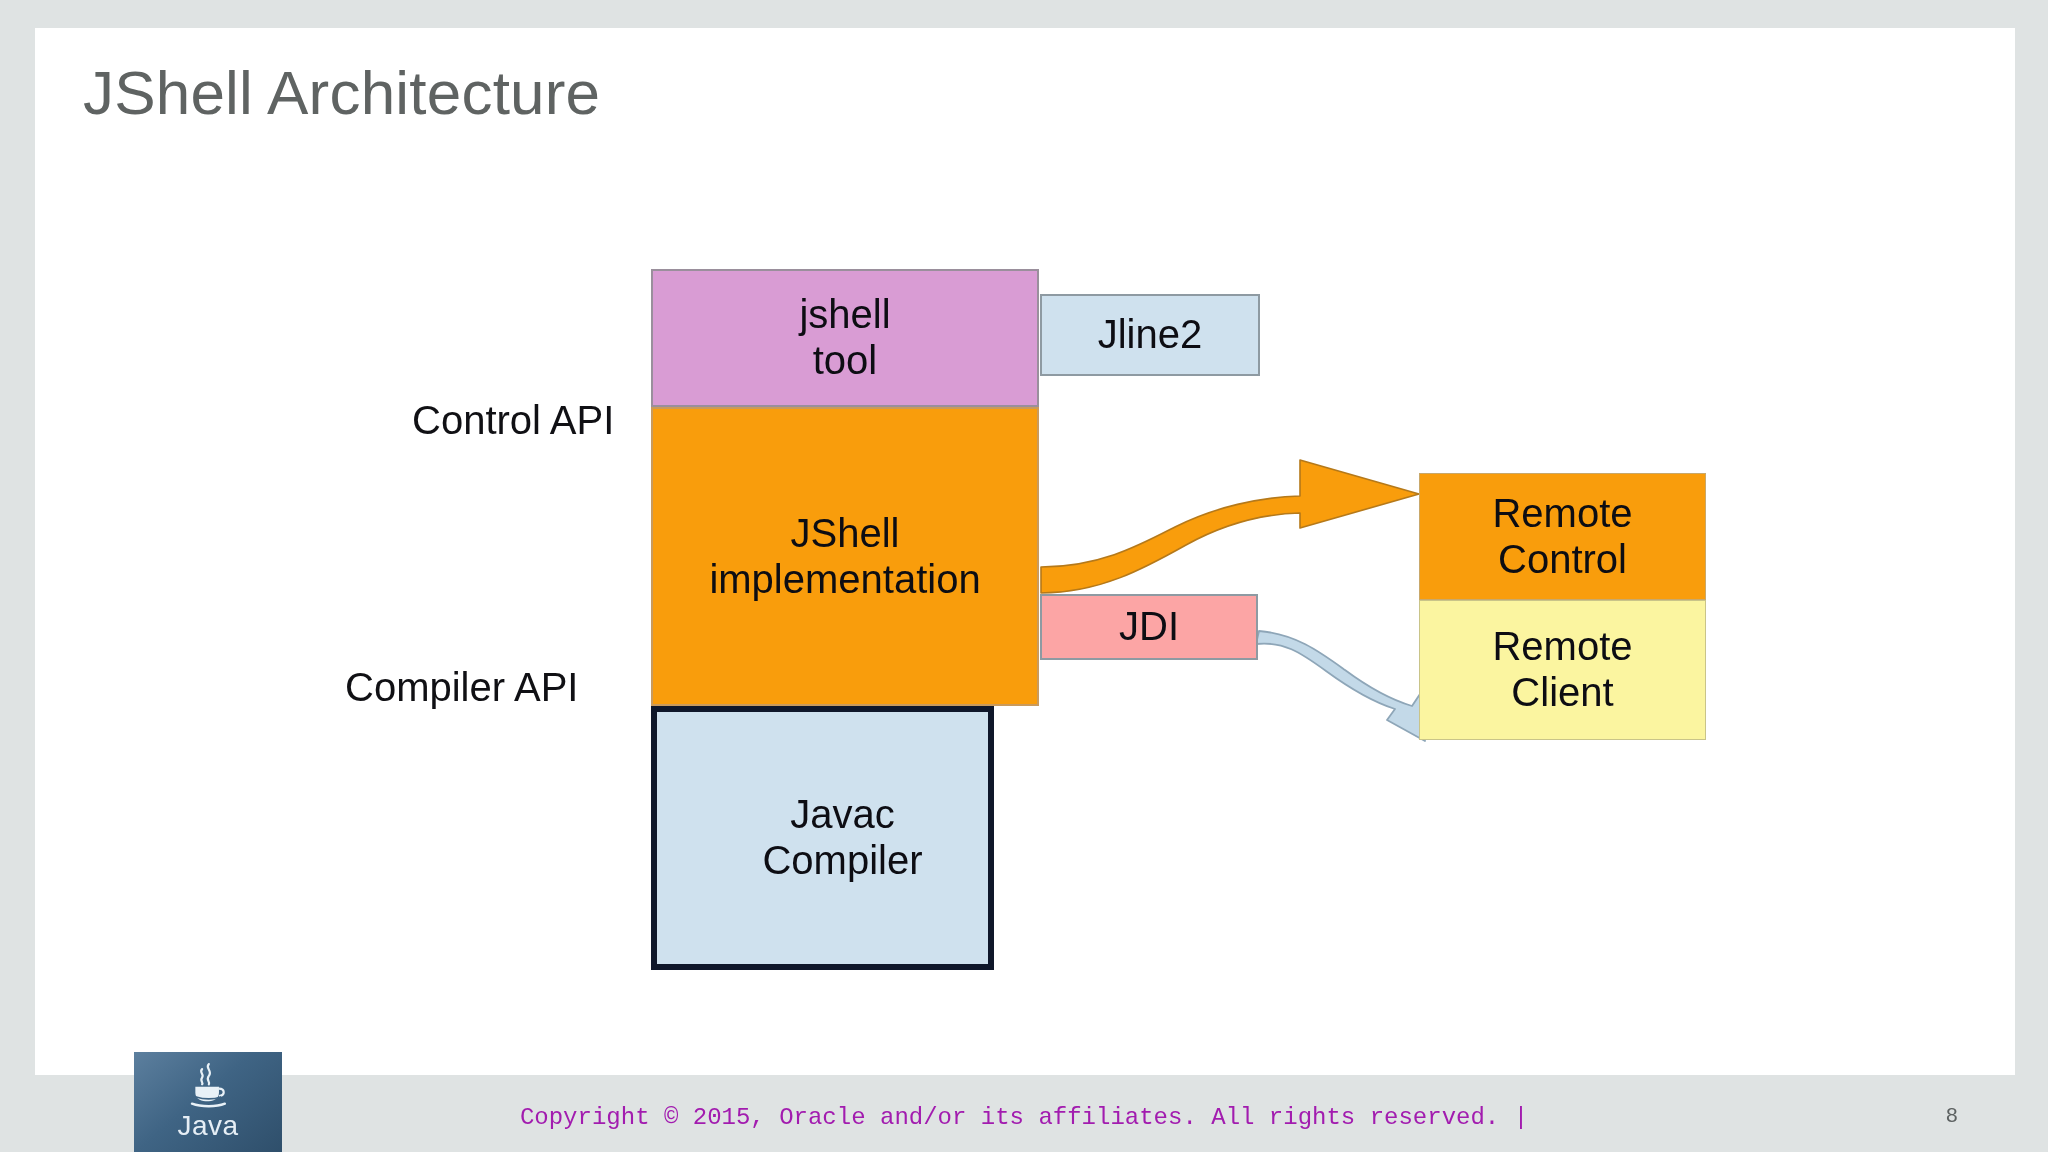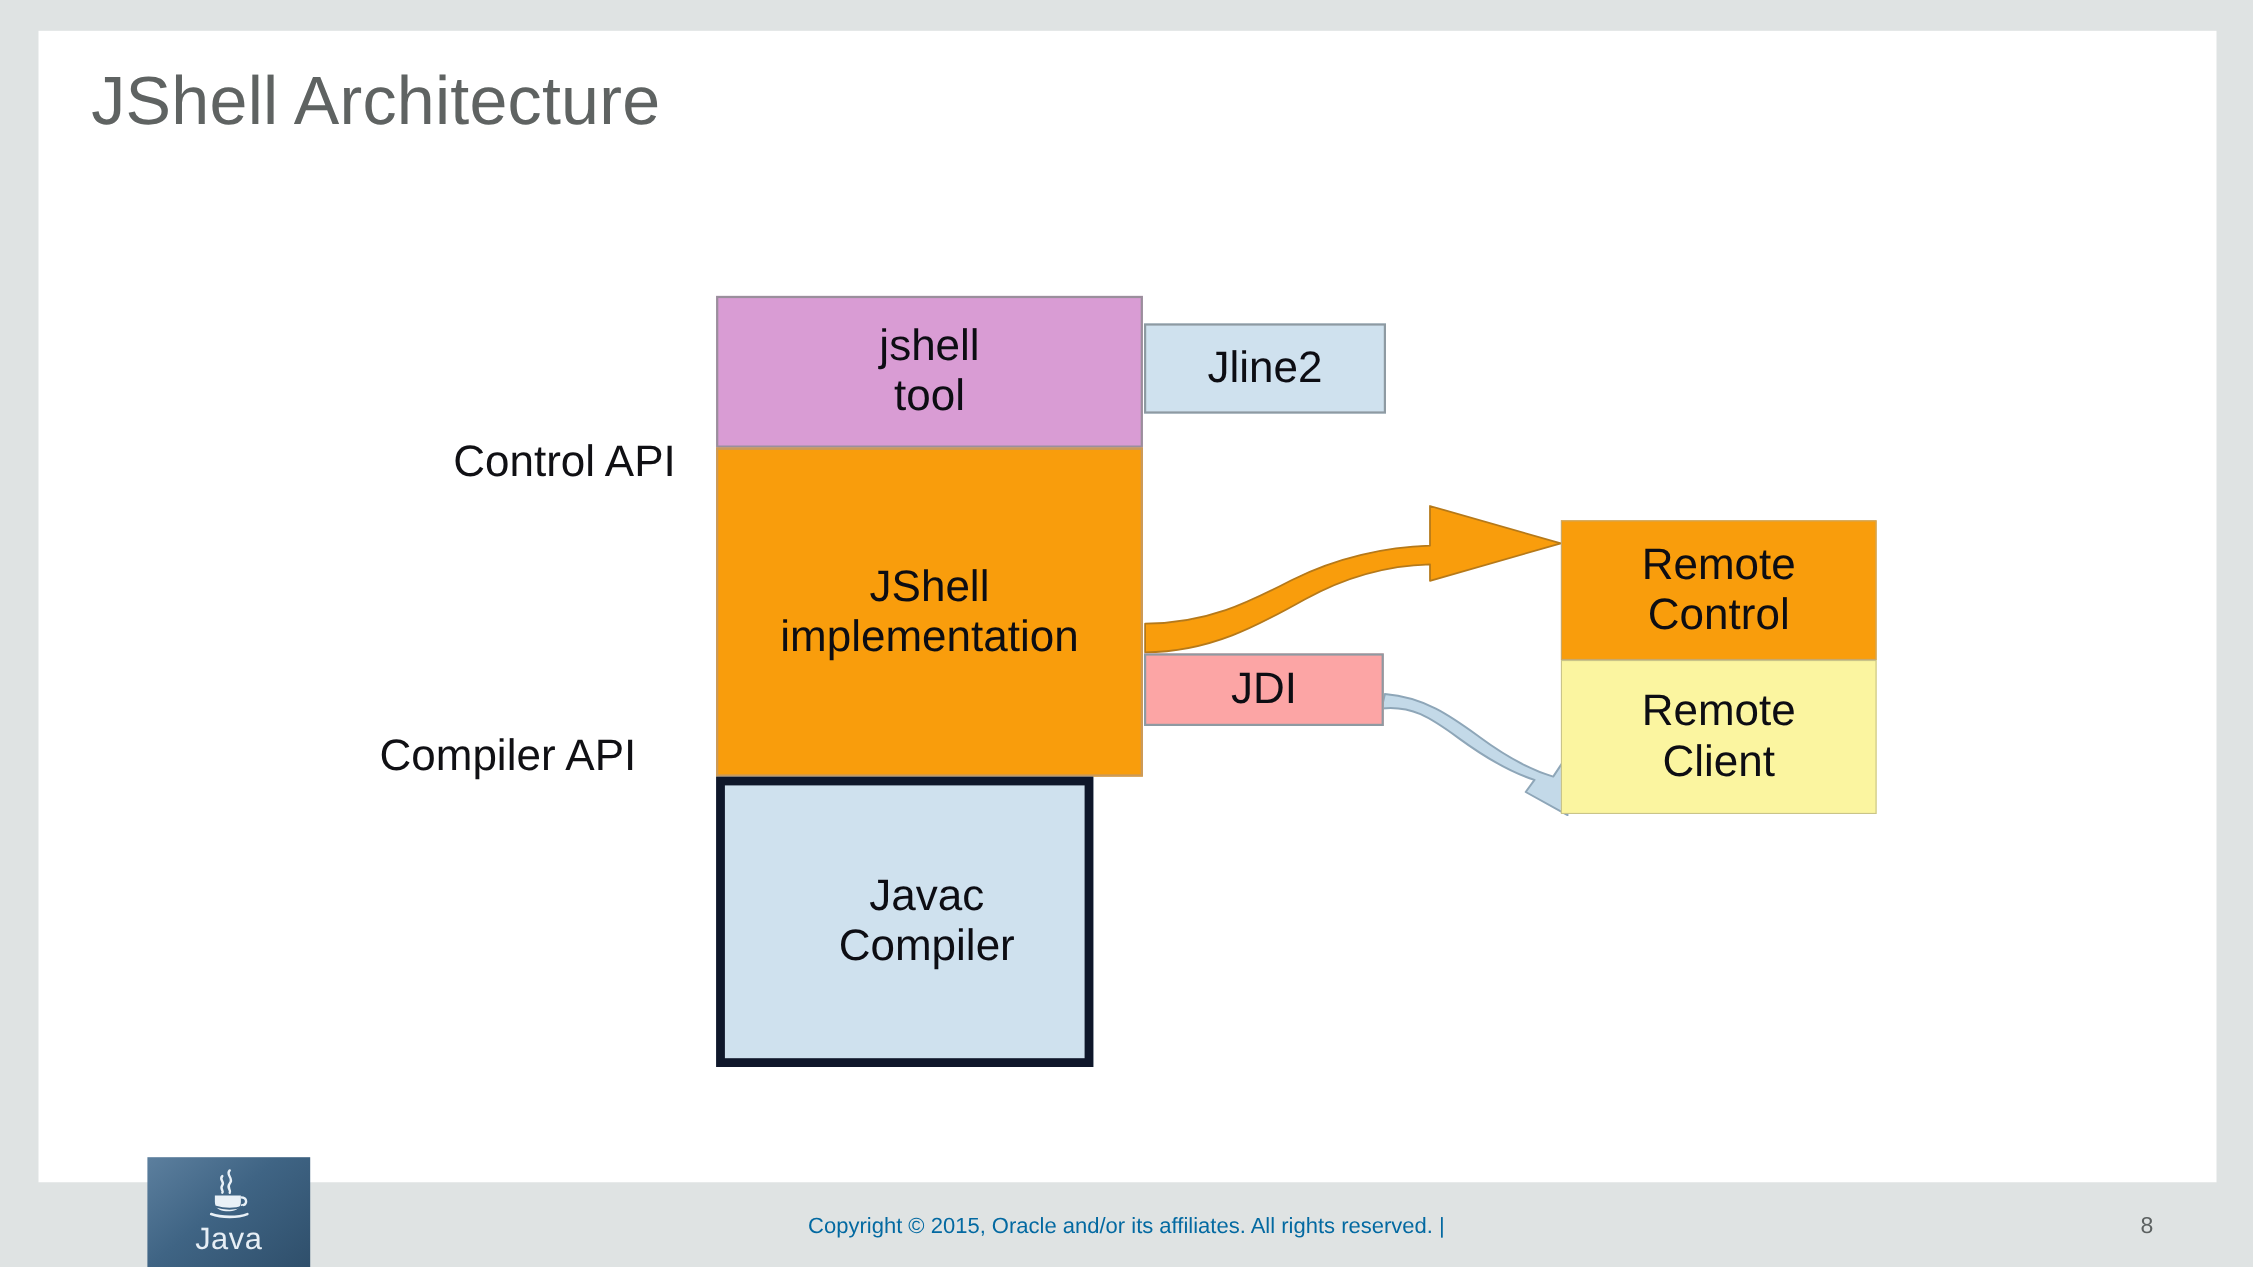--- a/index.html
+++ b/index.html
@@ -75,21 +75,21 @@
     left: 651px; top: 407px;
     width: 388px; height: 299px;
     background: #f99d0c;
     border: 2px solid #c99a5c;
     font-size: 40px;
   }
   #box-javac-compiler {
     left: 651px; top: 706px;
     width: 343px; height: 264px;
     background: #cfe1ee;
-    border: 8px solid #0f172a;
+    border: 6px solid #0f172a;
     font-size: 40px;
     padding-left: 40px;
   }
 
   
   #box-jline2 {
     left: 1040px; top: 294px;
     width: 220px; height: 82px;
     background: #cfe1ee;
     border: 2px solid #8e9aa2;
@@ -153,23 +153,24 @@
     top: 1075px;
     width: 2048px;
     height: 77px;
     background: #dfe3e3;
   }
   #footer-copyright {
     position: absolute;
     left: 50%;
     transform: translateX(-50%);
     top: 1104px;
-    font-size: 20px;
-    color: #0369a1;
+    font-size: 24px;
+    color: #a21caf;
     white-space: nowrap;
+    font-family: Liberation Mono, monospace;
   }
   #footer-page-number {
     position: absolute;
     left: 1946px;
     top: 1103px;
     font-size: 21px;
     color: #5c6161;
   }
 
   

